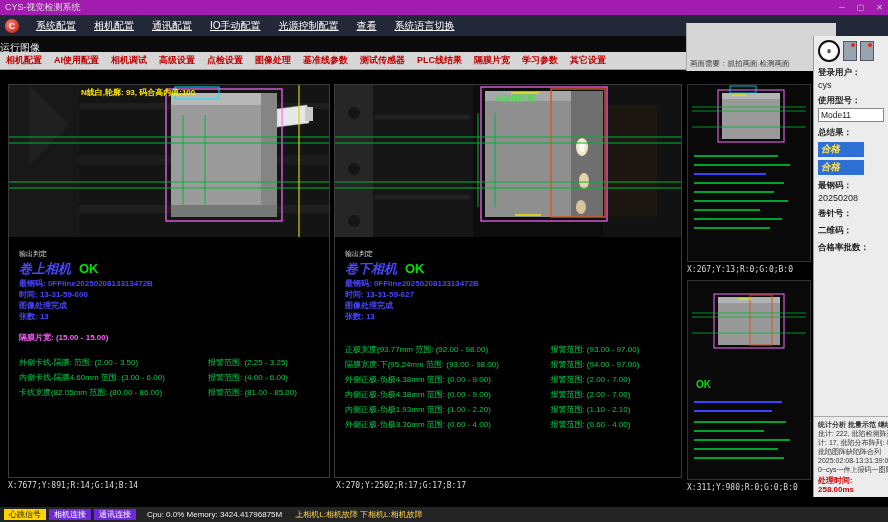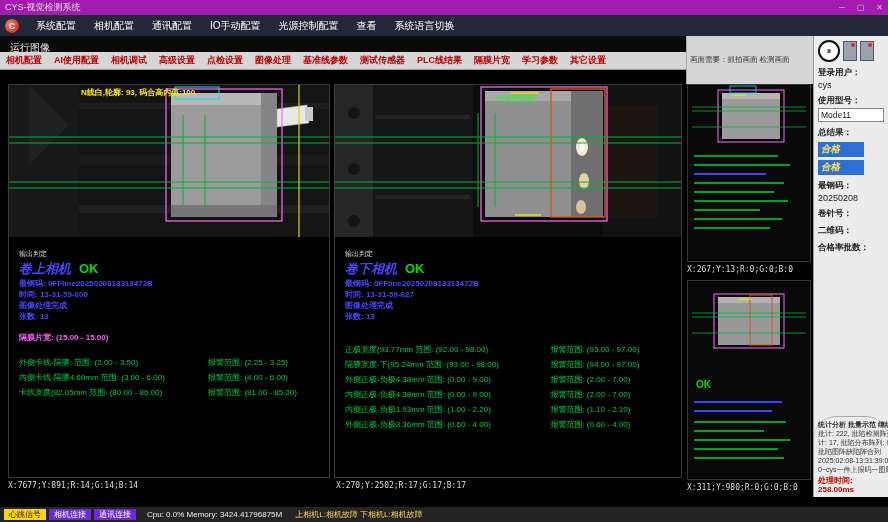--- a/index.html
+++ b/index.html
@@ -14,34 +14,34 @@
   .win-controls { margin-left:auto; display:flex; gap:12px; color:#ccc; font-size:8px; }
   .win-controls span { cursor:default; }
 
   
   .menubar { left:0; top:15px; width:888px; height:21px; background:#222838;
              display:flex; align-items:center; padding-left:5px; }
   .logo { width:14px; height:14px; border-radius:50%;
           background:radial-gradient(circle at 35% 35%, #ff7a6a, #c21807);
           color:#fff; font-size:9px; font-weight:bold; display:flex;
           align-items:center; justify-content:center; margin-right:8px; }
-  .menu-item { color:#fff; font-size:10px; padding:0 9px; }
+  .menu-item { color:#fff; font-size:10px; padding:0 9px;text-decoration:underline; }
 
   
   .runlabel { left:0; top:36px; width:686px; height:24px; background:#0a0a0a;
               color:#eee; font-size:10px; display:flex; align-items:center;
-              padding-left:10px; }
+              padding-left:0; }
 
   
   .toolbar { left:0; top:52px; width:686px; height:18px; background:#d6d6d6;
              display:flex; align-items:center; border-bottom:1px solid #9a9a9a; }
   .tool-item { color:#c00000; font-size:9px; font-weight:bold; padding:0 6px; white-space:nowrap; }
 
-  .thumb-header { left:686px; top:36px; width:150px; height:48px; background:#d6d6d6;
-                  border-left:1px solid #aaa; display:flex; align-items:center;
+  .thumb-header { left:686px; top:23px; width:150px; height:48px; background:#d6d6d6;
+                  border-left:1px solid #aaa; display:flex; align-items:flex-end;
                   padding:2px 3px; font-size:7.5px; color:#333; }
 
   
   .panel { position:absolute; top:84px; background:#000; border:1px solid #3a3a3a; }
   #panel-left  { left:8px;   width:322px; height:394px; }
   #panel-right { left:334px; width:348px; height:394px; }
   .img-area { position:relative; width:100%; height:152px; background:#111; overflow:hidden; }
   .overlay-title { position:absolute; font-size:8px; font-weight:bold; white-space:nowrap; }
   #panel-left  .overlay-title { left:72px; top:2px; color:#ffe600; }
   #panel-right .overlay-title { left:160px; top:8px; color:#44e344; }
@@ -80,21 +80,21 @@
                font-size:9px; color:#111; }
   .cam-tile { width:14px; height:20px; background:#9aa4b0; border:1px solid #556; position:relative; }
   .cam-tile::after { content:""; position:absolute; right:1px; top:1px; width:4px; height:4px;
                      background:#e22; border-radius:50%; }
   .sb-label { font-weight:bold; margin-top:5px; font-size:8.5px; white-space:nowrap; }
   .sb-value { font-size:9px; margin-top:1px; }
   .model-box { background:#fff; border:1px solid #888; padding:1px 2px; font-size:8.5px; margin-top:1px; }
   .result-box { background:#2e6fd6; color:#ffe14d; font-style:italic; font-weight:bold;
                 font-size:9.5px; padding:1px 3px; margin-top:3px; width:46px; }
   .sb-stats { position:absolute; left:0; bottom:0; width:100%; padding:3px 4px;
-              border-top:1px solid #aaa; font-size:7px; line-height:9px; color:#333;border-radius:22px; }
+              border-top:1px solid #aaa; font-size:7px; line-height:9px; color:#333; }
   .stats-line { white-space:nowrap; }
   .process-time { color:#c00; font-weight:bold; font-size:8px; margin-top:2px; }
 
   
   .statusbar { left:0; top:507px; width:888px; height:15px; background:#242424;
                display:flex; align-items:center; gap:3px; padding:0 4px; font-size:8px; }
   .badge { padding:0 5px; height:11px; line-height:11px; font-size:8px; }
   .badge.yellow { background:#ffd400; color:#222; }
   .badge.red    { background:#6d28d9; color:#fff; }
   .cpu-text { color:#eee; margin-left:8px; }

